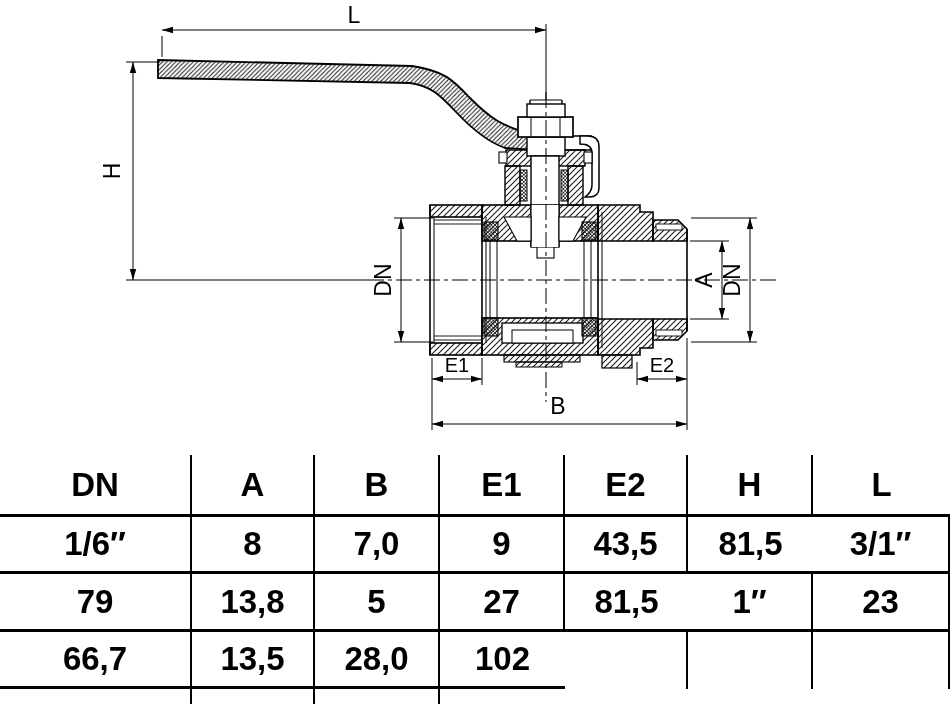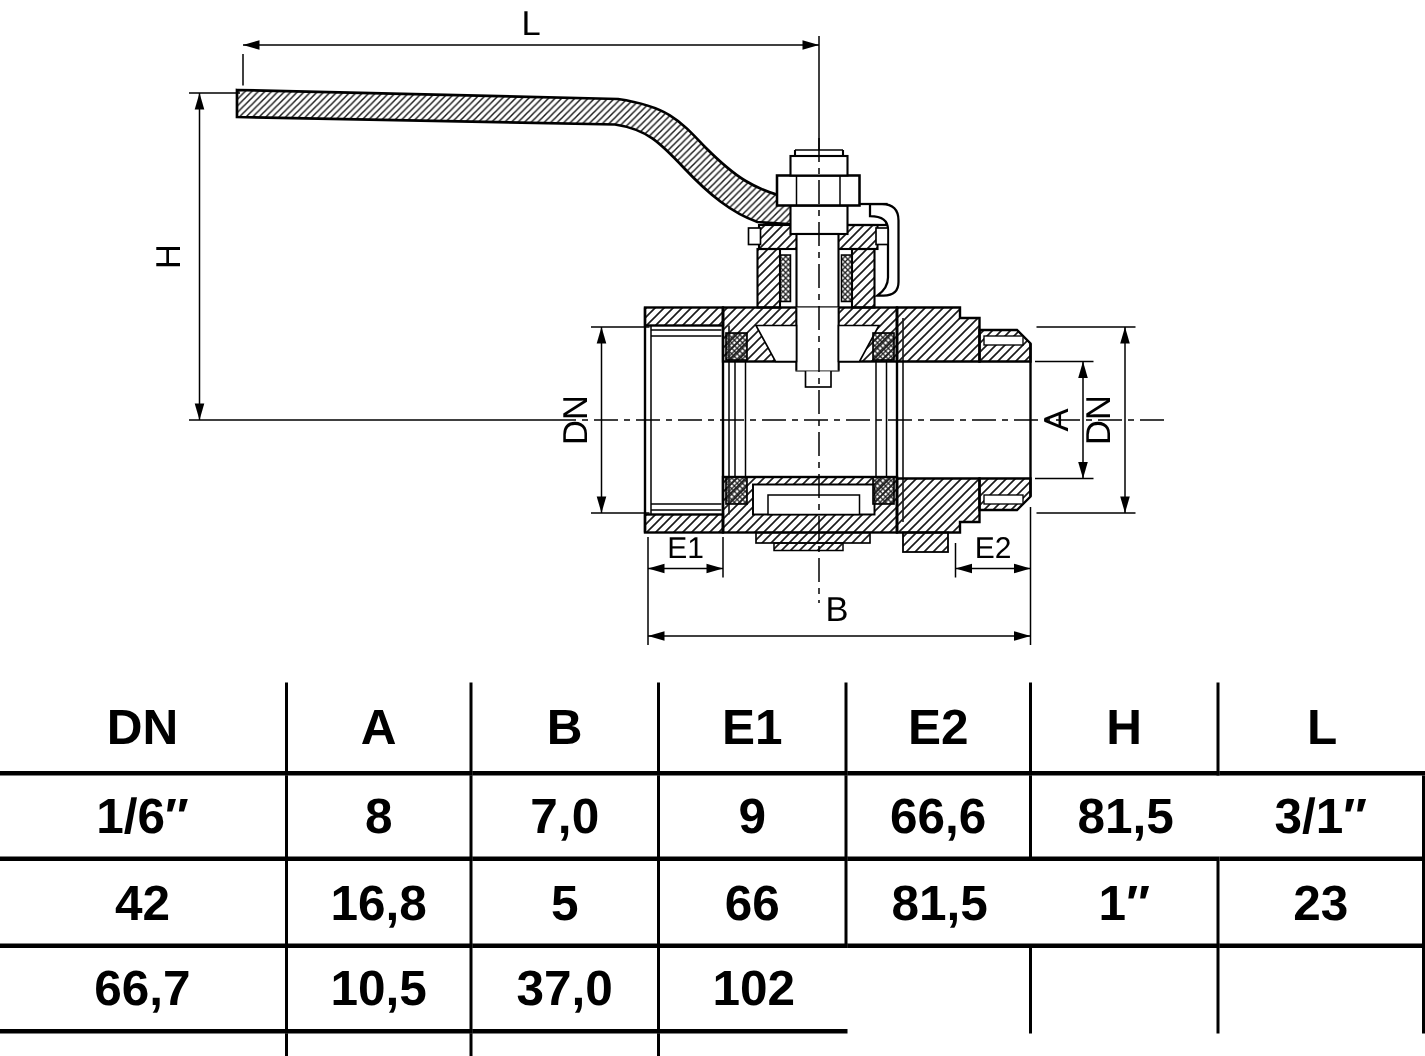--- a/index.html
+++ b/index.html
@@ -215,33 +215,33 @@
       <div class="cell vline hline">A</div>
       <div class="cell vline hline">B</div>
       <div class="cell vline hline">E1</div>
       <div class="cell vline hline">E2</div>
       <div class="cell vline hline">H</div>
       <div class="cell hline">L</div>
       <div class="cell vline hline">1/6″</div>
       <div class="cell vline hline">8</div>
       <div class="cell vline hline">7,0</div>
       <div class="cell vline hline">9</div>
-      <div class="cell vline hline">66,6</div>
+      <div class="cell vline hline">43,5</div>
       <div class="cell hline">81,5</div>
       <div class="cell vline hline">3/1″</div>
-      <div class="cell vline hline">42</div>
-      <div class="cell vline hline">16,8</div>
+      <div class="cell vline hline">79</div>
+      <div class="cell vline hline">13,8</div>
       <div class="cell vline hline">5</div>
-      <div class="cell vline hline">66</div>
+      <div class="cell vline hline">27</div>
       <div class="cell hline">81,5</div>
       <div class="cell vline hline">1″</div>
       <div class="cell vline hline">23</div>
       <div class="cell vline hline">66,7</div>
-      <div class="cell vline hline">10,5</div>
-      <div class="cell vline hline">37,0</div>
+      <div class="cell vline hline">13,5</div>
+      <div class="cell vline hline">28,0</div>
       <div class="cell hline">102</div>
       <div class="cell vline"></div>
       <div class="cell vline"></div>
       <div class="cell vline"></div>
       <div class="cell vline"></div>
       <div class="cell vline"></div>
       <div class="cell vline"></div>
       <div class="cell"></div>
     </div>
 

